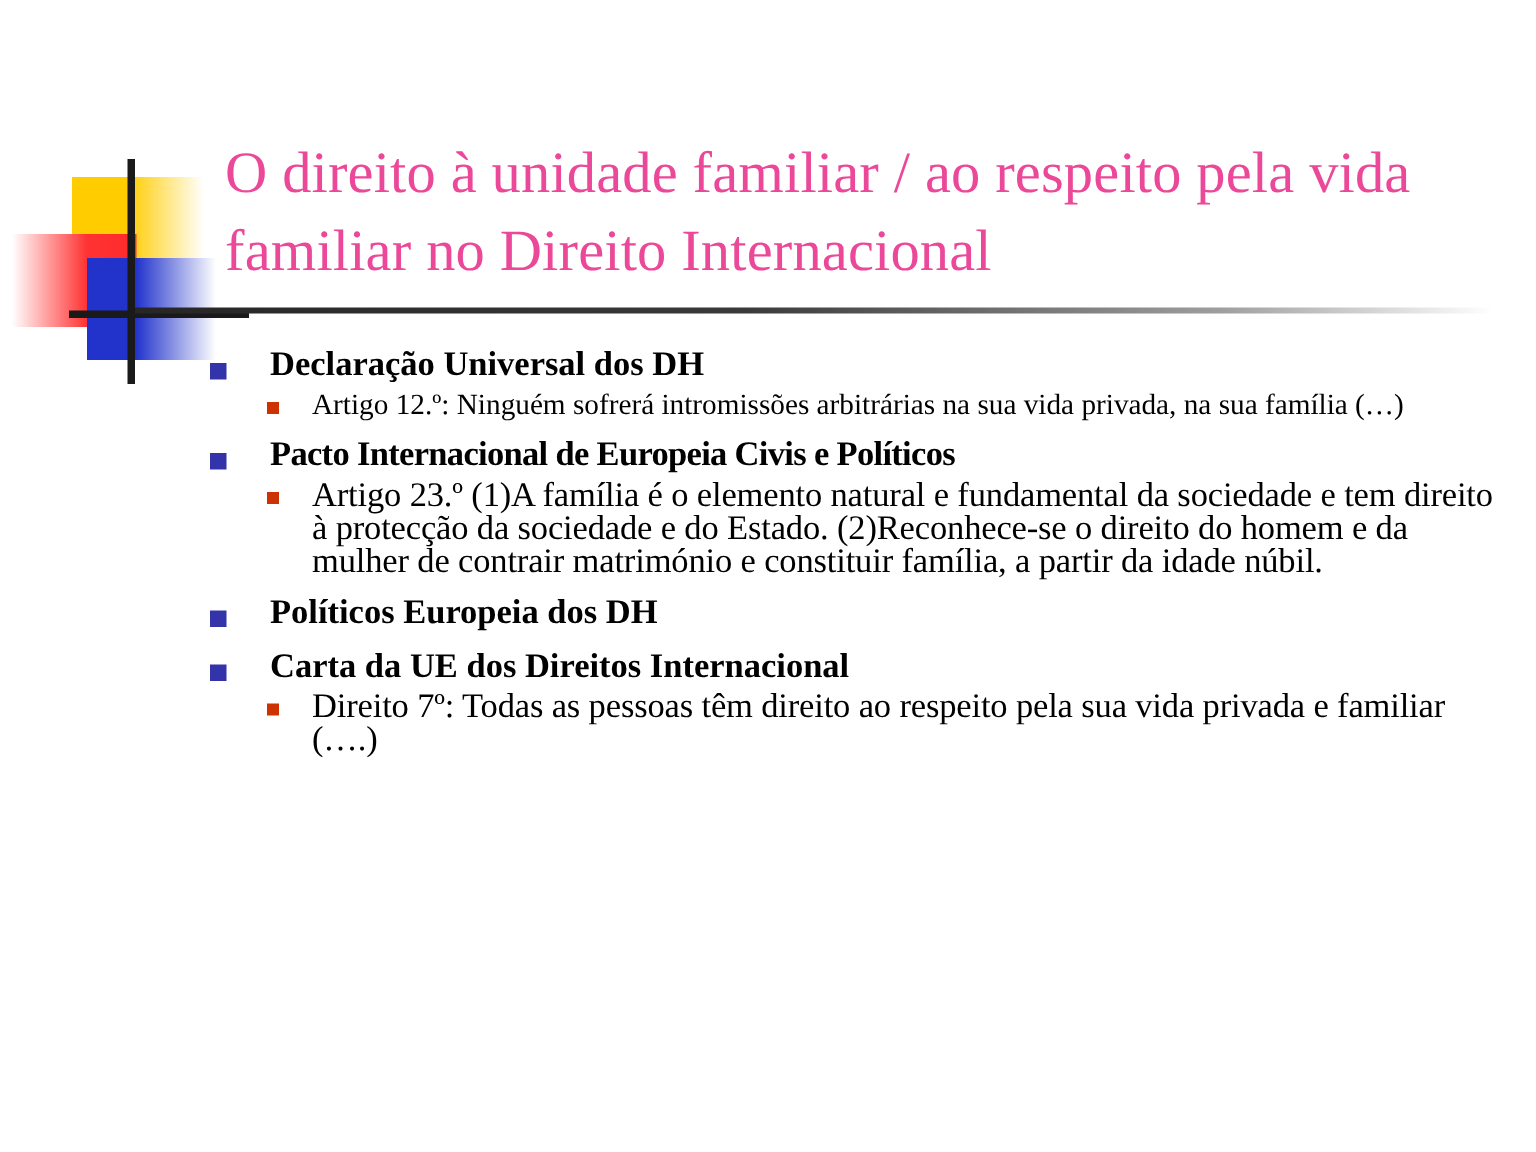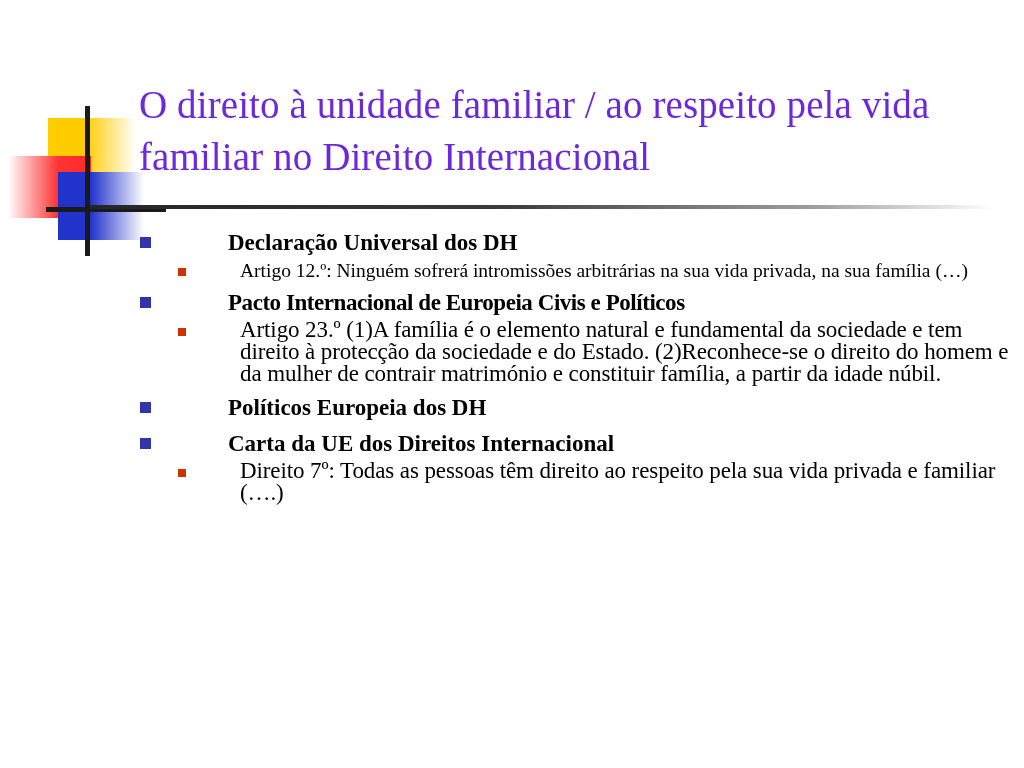--- a/index.html
+++ b/index.html
@@ -75,26 +75,26 @@
   }
 
   
   .title-area {
     position: absolute;
     left: 138px;
     top: 78px;
     width: 850px;
   }
   .slide-title {
-    margin: 1px;
+    margin: 12px;
     font-family: "Liberation Serif", "DejaVu Serif", serif;
     font-size: 39px;
     line-height: 52px;
     font-weight: normal;
-    color: #6d28d9;
+    color: #ec4899;
     letter-spacing: 0.1px;
   }
 
   
   .title-rule {
     position: absolute;
     left: 90px;
     top: 205px;
     width: 905px;
     height: 4px;
@@ -104,23 +104,22 @@
   
   .body-area {
     position: absolute;
     left: 140px;
     top: 228px;
     width: 870px;
   }
 
   .lvl1 {
     display: flex;
-    align-items: flex-start;
+    align-items: center;
     margin: 0 0 1px 0;
-    gap: 48px;
   }
   .lvl1-marker {
     flex: 0 0 auto;
     width: 11px;
     height: 11px;
     background: #3333AA;
     margin-top: 9px;
     margin-right: 29px;
   }
   .lvl1-text {
@@ -132,21 +131,20 @@
   }
   .lvl1-text.narrow {
     letter-spacing: -0.45px;
   }
 
   .lvl2 {
     display: flex;
     align-items: flex-start;
     margin: 0 0 1px 0;
     padding-left: 38px;
-    gap: 32px;
   }
   .lvl2-marker {
     flex: 0 0 auto;
     width: 8px;
     height: 8px;
     background: #CC3300;
     margin-top: 9px;
     margin-right: 22px;
   }
   .lvl2-text {

